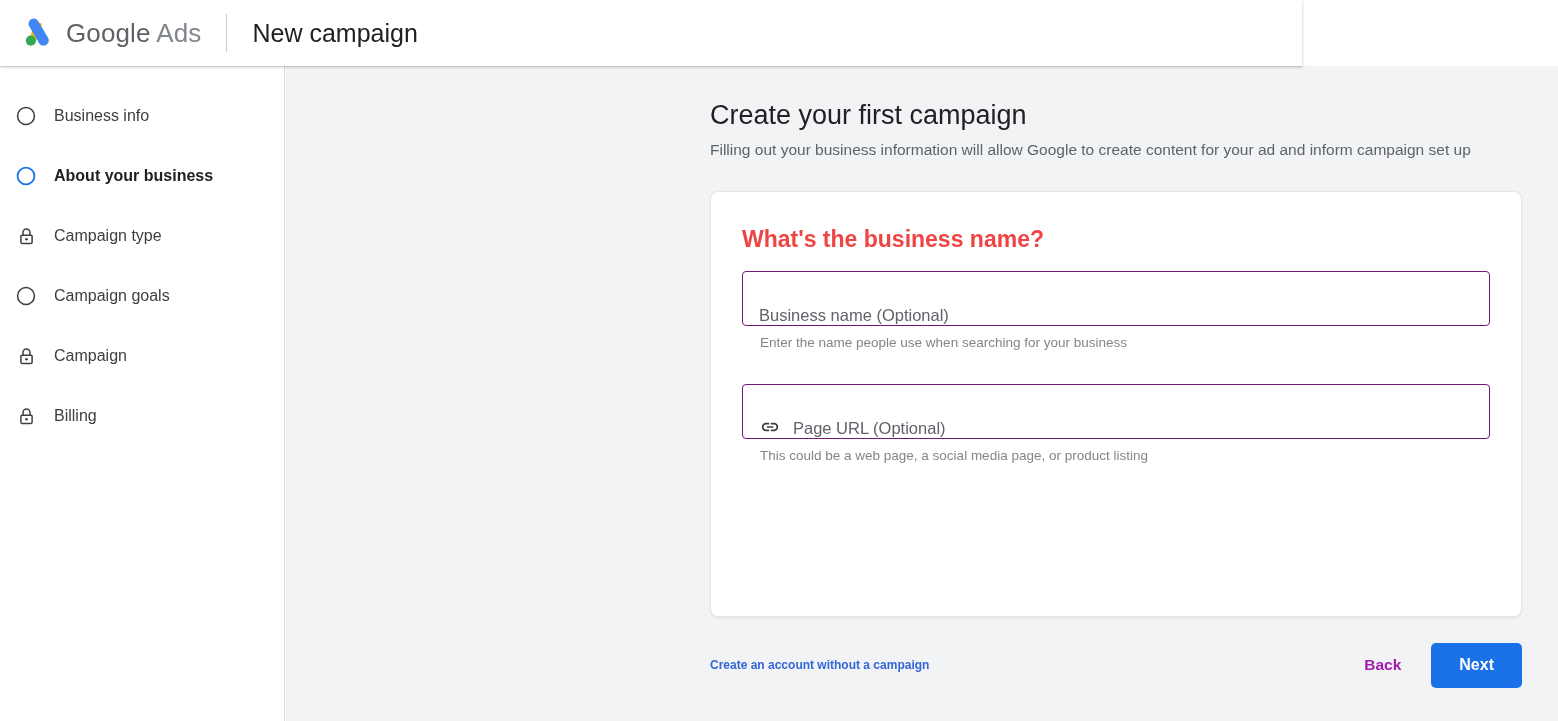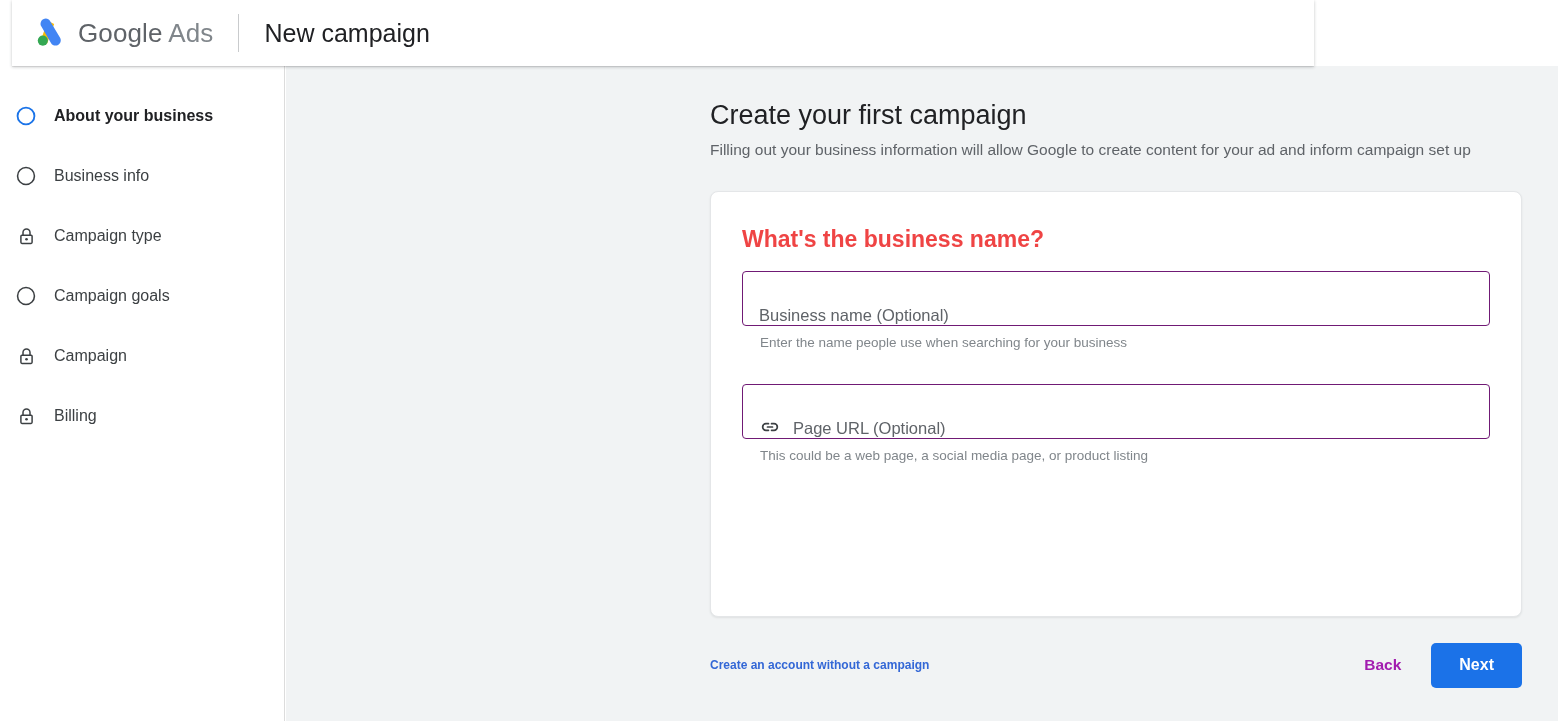--- a/index.html
+++ b/index.html
@@ -7,21 +7,21 @@
     margin: 0; padding: 0;
     width: 1558px; height: 721px;
     overflow: hidden;
     font-family: "Liberation Sans", sans-serif;
     background: #ffffff;
   }
 
   
   .header {
     position: absolute;
-    top: 0; left: 12px;
+    top: 0; left: 0;
     width: 1302px; height: 66px;
     background: #ffffff;
     display: flex;
     align-items: center;
     z-index: 20;
     box-shadow: 0 1px 3px rgba(60,64,67,0.30), 0 1px 0 rgba(0,0,0,0.06);
   }
   .logo-wrap {
     display: flex;
     align-items: center;
@@ -225,36 +225,36 @@
       <span class="g-bold">Google</span>
       <span class="g-light">Ads</span>
     </span>
   </div>
   <div class="header-divider"></div>
   <div class="header-title">New campaign</div>
 </div>
 
 <div class="sidebar">
 
+  <div class="nav-item">
+    <span class="nav-icon">
+      <svg width="22" height="22" viewBox="0 0 24 24">
+          <circle cx="12" cy="12" r="9.2" fill="none" stroke="#3c4043" stroke-width="1.7"></circle>
+        </svg>
+    </span>
+    <span class="nav-label">Business info</span>
+  </div>
+
   <div class="nav-item active">
     <span class="nav-icon">
       <svg width="22" height="22" viewBox="0 0 24 24">
           <circle cx="12" cy="12" r="9.2" fill="none" stroke="#1a73e8" stroke-width="2"></circle>
         </svg>
     </span>
     <span class="nav-label">About your business</span>
-  </div>
-
-  <div class="nav-item">
-    <span class="nav-icon">
-      <svg width="22" height="22" viewBox="0 0 24 24">
-          <circle cx="12" cy="12" r="9.2" fill="none" stroke="#3c4043" stroke-width="1.7"></circle>
-        </svg>
-    </span>
-    <span class="nav-label">Business info</span>
   </div>
 
   <div class="nav-item">
     <span class="nav-icon">
       <svg width="21" height="21" viewBox="0 0 24 24">
         <path d="M8 10.5 V7.5 a4 4 0 0 1 8 0 v3" fill="none" stroke="#3c4043" stroke-width="1.7"></path>
         <rect x="5.6" y="10.5" width="12.8" height="9.4" rx="1.2" fill="none" stroke="#3c4043" stroke-width="1.7"></rect>
         <circle cx="12" cy="15.2" r="1.5" fill="#3c4043"></circle>
       </svg>
     </span>

